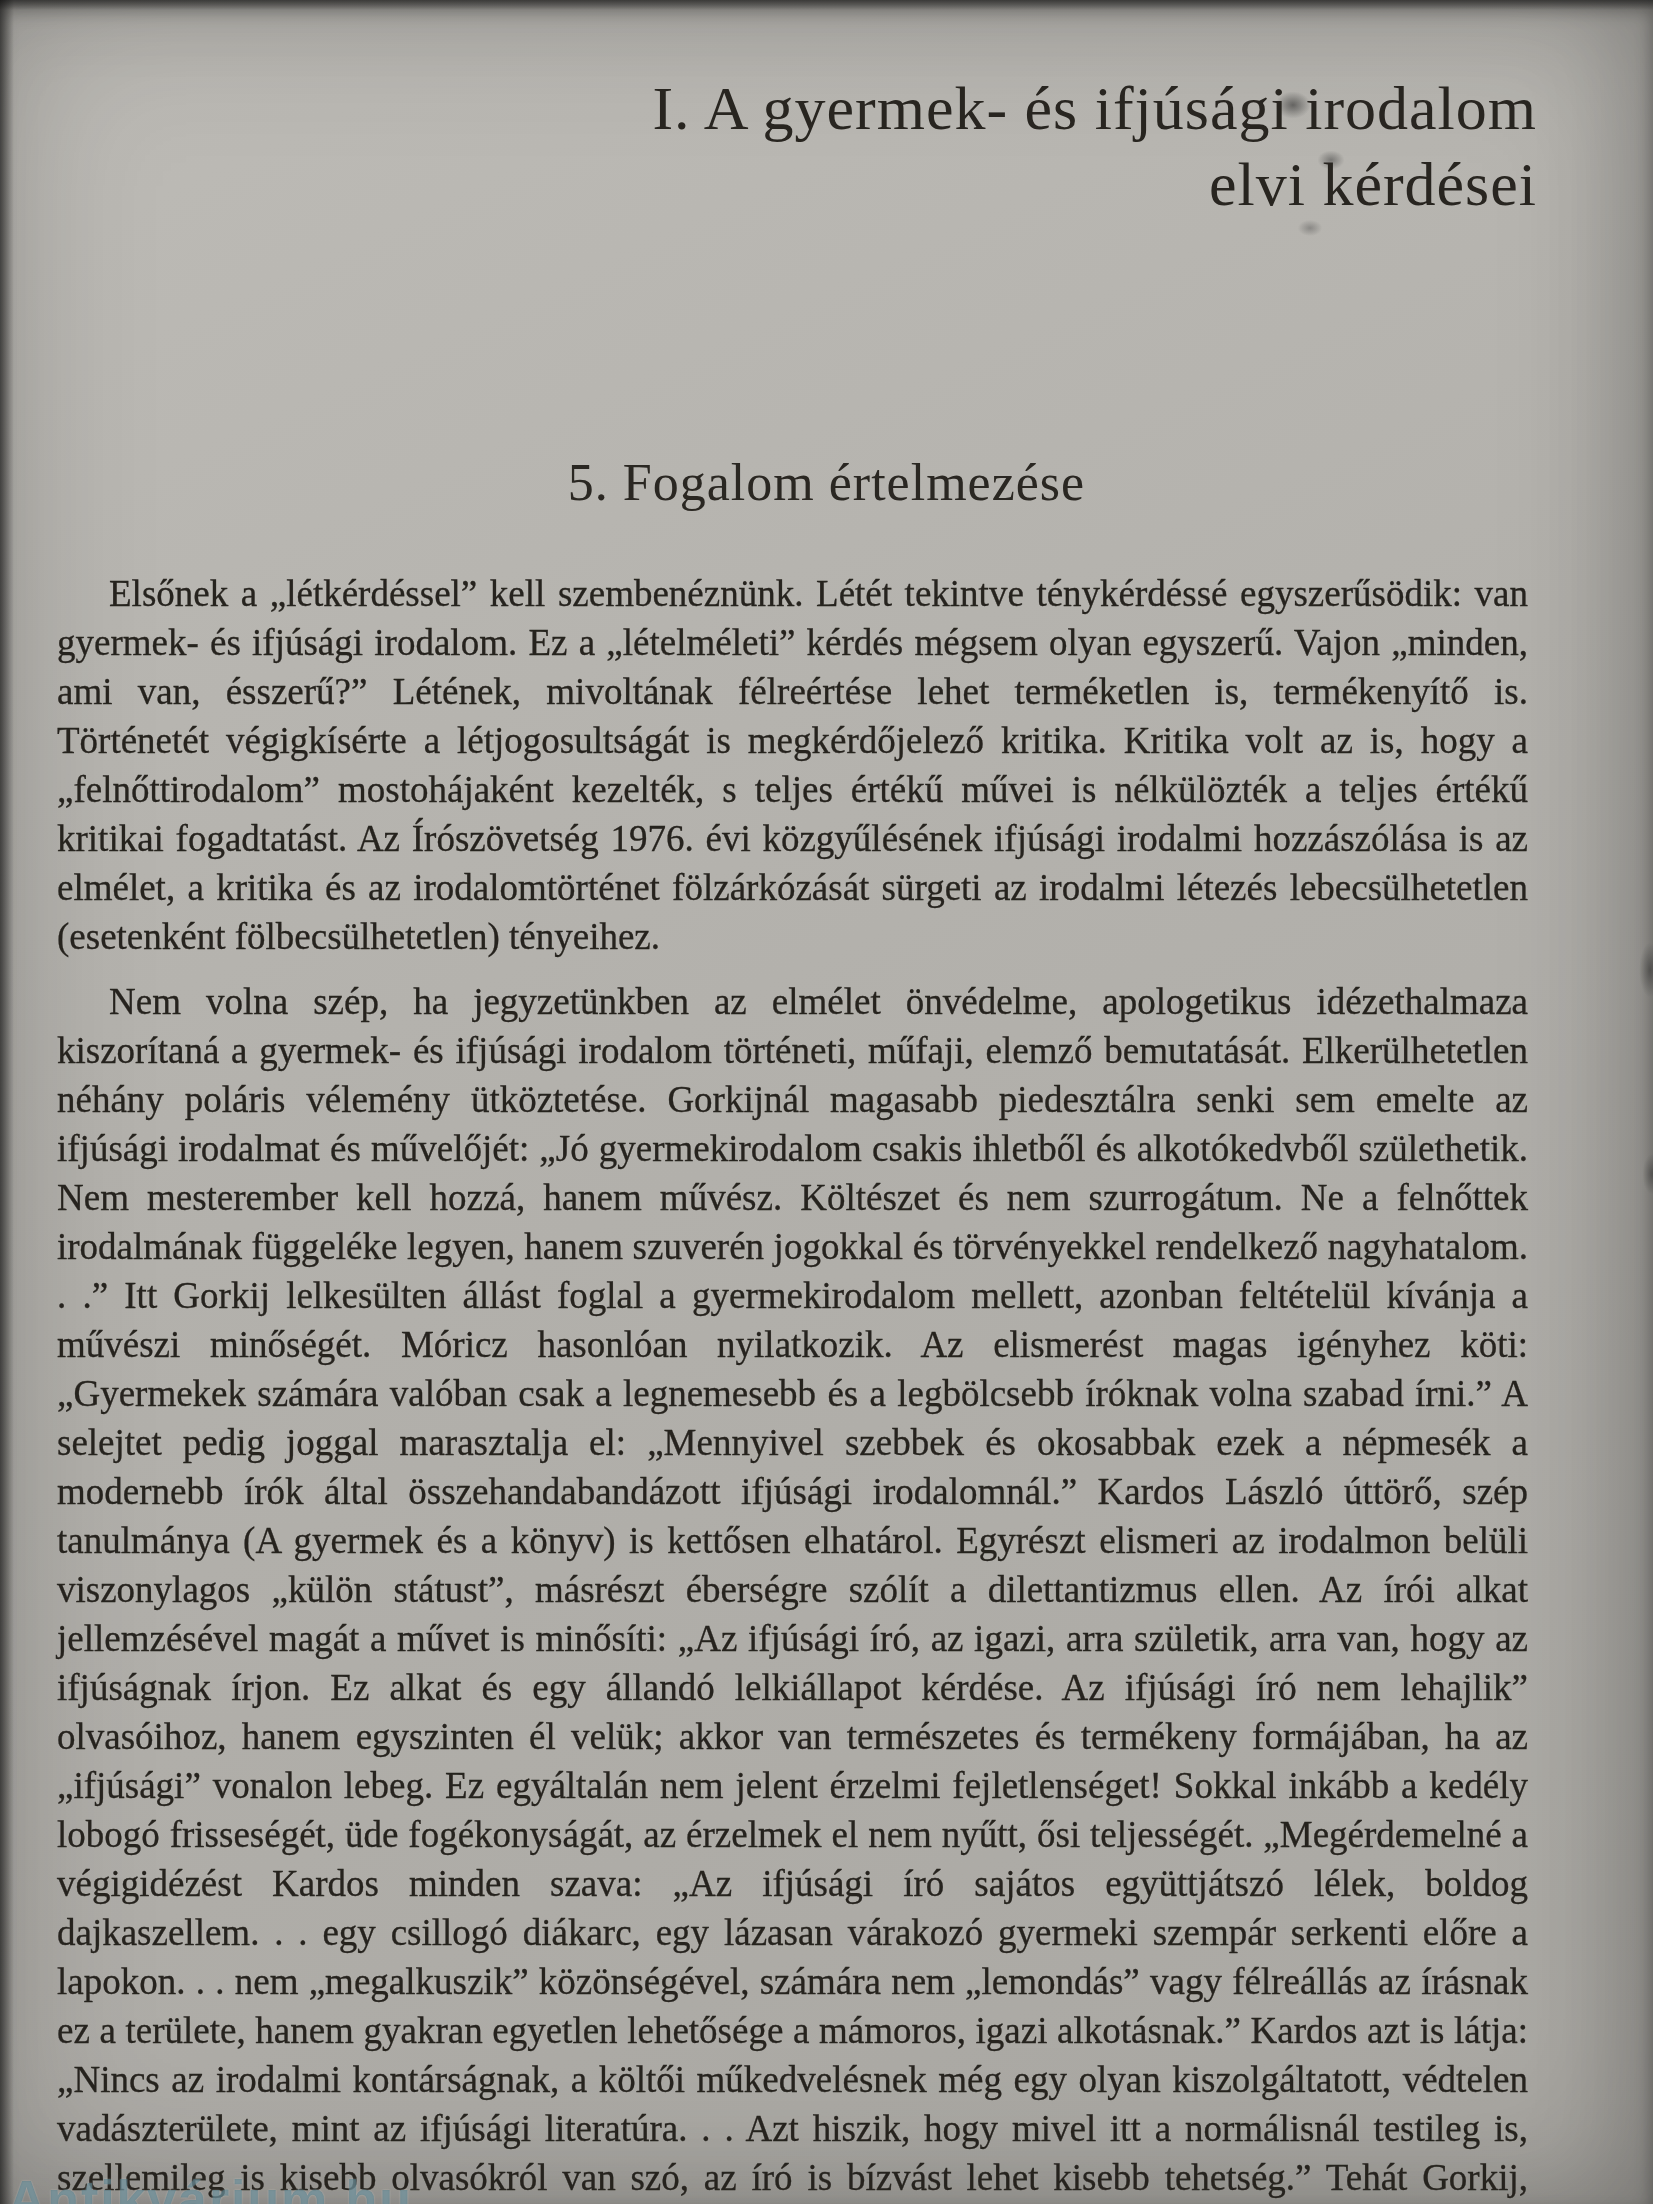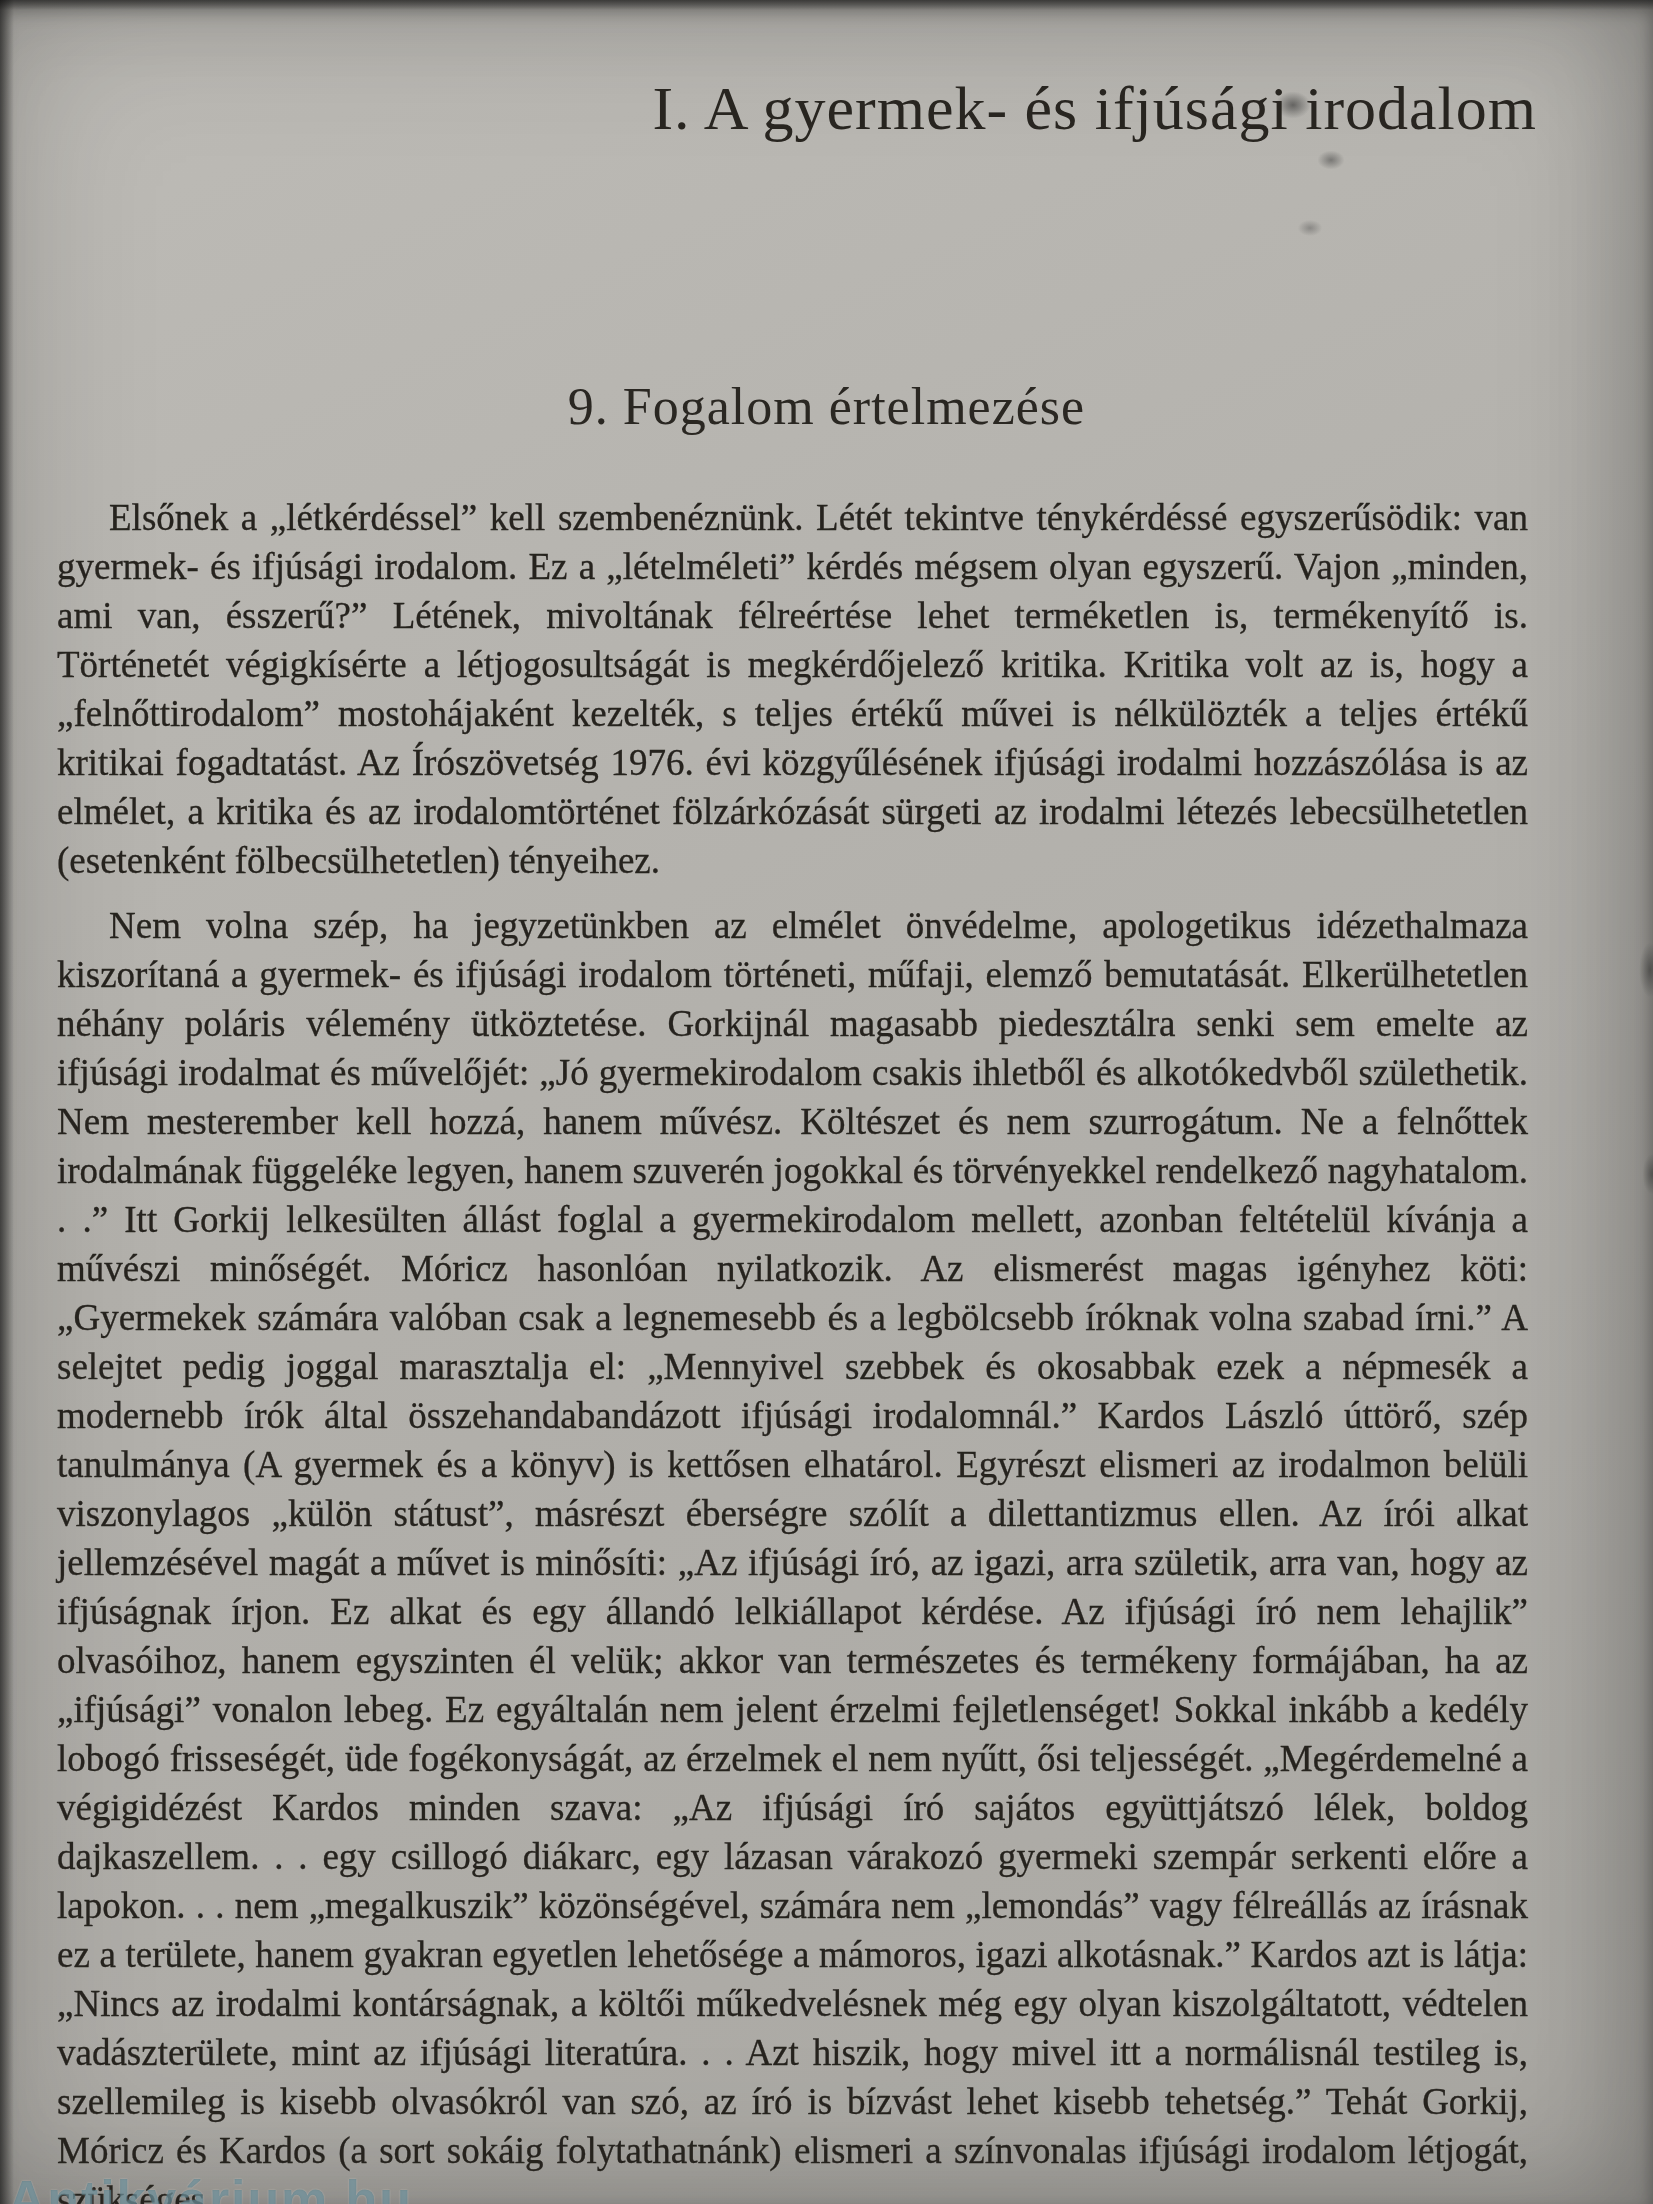--- a/index.html
+++ b/index.html
@@ -88,23 +88,24 @@
     text-shadow: 0 0 1.9px rgba(255,255,255,.35);
   }
 </style>
 </head>
 <body>
 
 <div class="scan-page">
 
   <h1 class="page-title">
     <span>I. A gyermek- és ifjúsági irodalom</span><br>
+    <span>elvi kérdései</span>
   </h1>
 
-  <h2 class="section-heading">9. Fogalom értelmezése</h2>
+  <h2 class="section-heading">5. Fogalom értelmezése</h2>
 
   <div class="body-text">
     <p>Elsőnek a „létkérdéssel” kell szembenéznünk. Létét tekintve ténykérdéssé egyszerűsödik: van gyermek- és ifjúsági irodalom. Ez a „lételméleti” kérdés mégsem olyan egyszerű. Vajon „minden, ami van, ésszerű?” Létének, mivoltának félreértése lehet terméketlen is, termékenyítő is. Történetét végigkísérte a létjogosultságát is megkérdőjelező kritika. Kritika volt az is, hogy a „felnőttirodalom” mostohájaként kezelték, s teljes értékű művei is nélkülözték a teljes értékű kritikai fogadtatást. Az Írószövetség 1976. évi közgyűlésének ifjúsági irodalmi hozzászólása is az elmélet, a kritika és az irodalomtörténet fölzárkózását sürgeti az irodalmi létezés lebecsülhetetlen (esetenként fölbecsülhetetlen) tényeihez.</p>
     <p>Nem volna szép, ha jegyzetünkben az elmélet önvédelme, apologetikus idézethalmaza kiszorítaná a gyermek- és ifjúsági irodalom történeti, műfaji, elemző bemutatását. Elkerülhetetlen néhány poláris vélemény ütköztetése. Gorkijnál magasabb piedesztálra senki sem emelte az ifjúsági irodalmat és művelőjét: „Jó gyermekirodalom csakis ihletből és alkotókedvből születhetik. Nem mesterember kell hozzá, hanem művész. Költészet és nem szurrogátum. Ne a felnőttek irodalmának függeléke legyen, hanem szuverén jogokkal és törvényekkel rendelkező nagyhatalom. . .” Itt Gorkij lelkesülten állást foglal a gyermekirodalom mellett, azonban feltételül kívánja a művészi minőségét. Móricz hasonlóan nyilatkozik. Az elismerést magas igényhez köti: „Gyermekek számára valóban csak a legnemesebb és a legbölcsebb íróknak volna szabad írni.” A selejtet pedig joggal marasztalja el: „Mennyivel szebbek és okosabbak ezek a népmesék a modernebb írók által összehandabandázott ifjúsági irodalomnál.” Kardos László úttörő, szép tanulmánya (A gyermek és a könyv) is kettősen elhatárol. Egyrészt elismeri az irodalmon belüli viszonylagos „külön státust”, másrészt éberségre szólít a dilettantizmus ellen. Az írói alkat jellemzésével magát a művet is minősíti: „Az ifjúsági író, az igazi, arra születik, arra van, hogy az ifjúságnak írjon. Ez alkat és egy állandó lelkiállapot kérdése. Az ifjúsági író nem lehajlik” olvasóihoz, hanem egyszinten él velük; akkor van természetes és termékeny formájában, ha az „ifjúsági” vonalon lebeg. Ez egyáltalán nem jelent érzelmi fejletlenséget! Sokkal inkább a kedély lobogó frisseségét, üde fogékonyságát, az érzelmek el nem nyűtt, ősi teljességét. „Megérdemelné a végigidézést Kardos minden szava: „Az ifjúsági író sajátos együttjátszó lélek, boldog dajkaszellem. . . egy csillogó diákarc, egy lázasan várakozó gyermeki szempár serkenti előre a lapokon. . . nem „megalkuszik” közönségével, számára nem „lemondás” vagy félreállás az írásnak ez a területe, hanem gyakran egyetlen lehetősége a mámoros, igazi alkotásnak.” Kardos azt is látja: „Nincs az irodalmi kontárságnak, a költői műkedvelésnek még egy olyan kiszolgáltatott, védtelen vadászterülete, mint az ifjúsági literatúra. . . Azt hiszik, hogy mivel itt a normálisnál testileg is, szellemileg is kisebb olvasókról van szó, az író is bízvást lehet kisebb tehetség.” Tehát Gorkij, Móricz és Kardos (a sort sokáig folytathatnánk) elismeri a színvonalas ifjúsági irodalom létjogát, szükséges</p>
   </div>
 
   <div class="watermark">Antikvárium.hu</div>
 
 </div>
 

